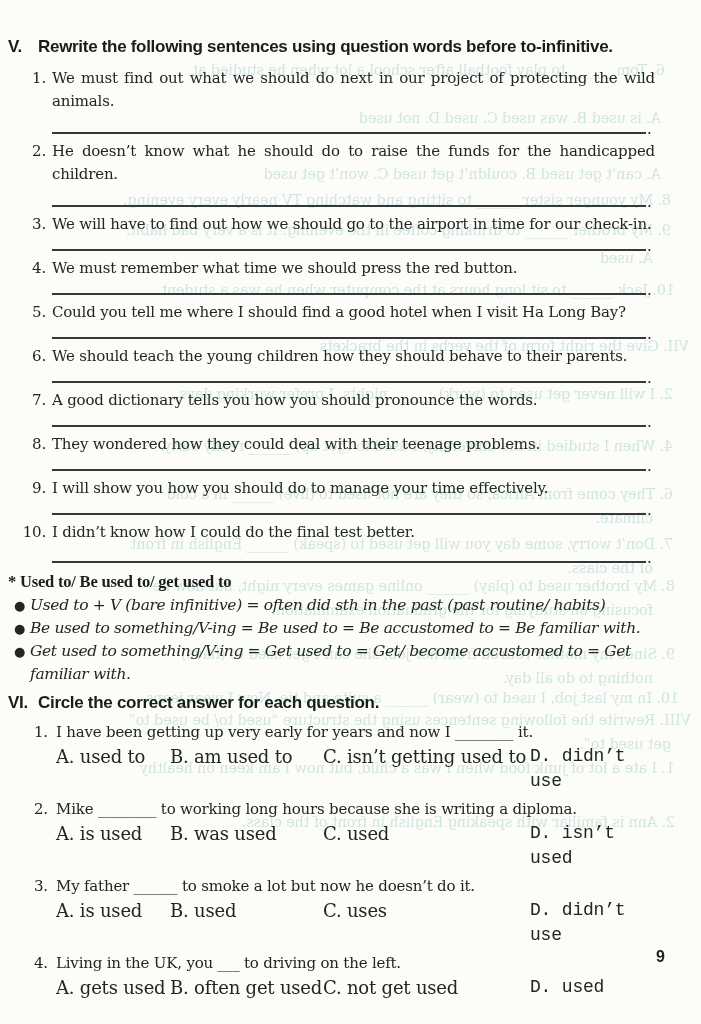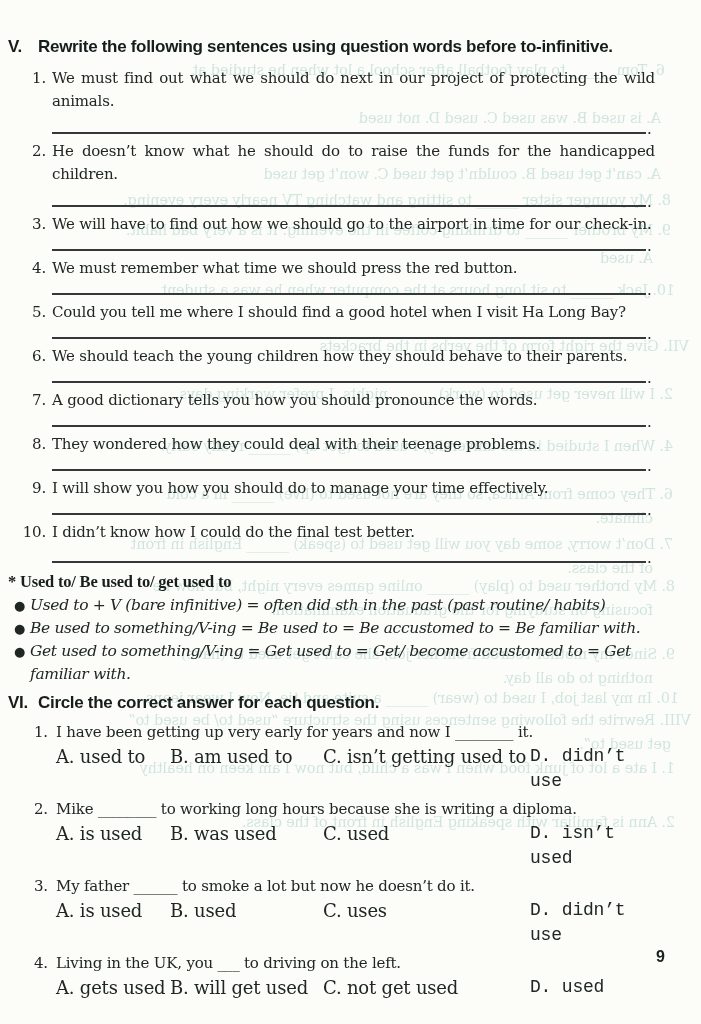--- a/index.html
+++ b/index.html
@@ -248,21 +248,21 @@
       <span class="opt-c">C. uses</span>
       <span class="opt-d">D. didn’t use</span>
     </div>
 
     <div class="vi-item">
       <span class="num">4.</span>
       <span>Living in the UK, you ___ to driving on the left.</span>
     </div>
     <div class="vi-options">
       <span class="opt-a">A.  gets used</span>
-      <span class="opt-b">B. will get used</span>
+      <span class="opt-b">B. often get used</span>
       <span class="opt-c">C. not get used</span>
       <span class="opt-d">D. used</span>
     </div>
 
   </div>
 
   <div class="page-num">9</div>
 </div>
 
 </body></html>

